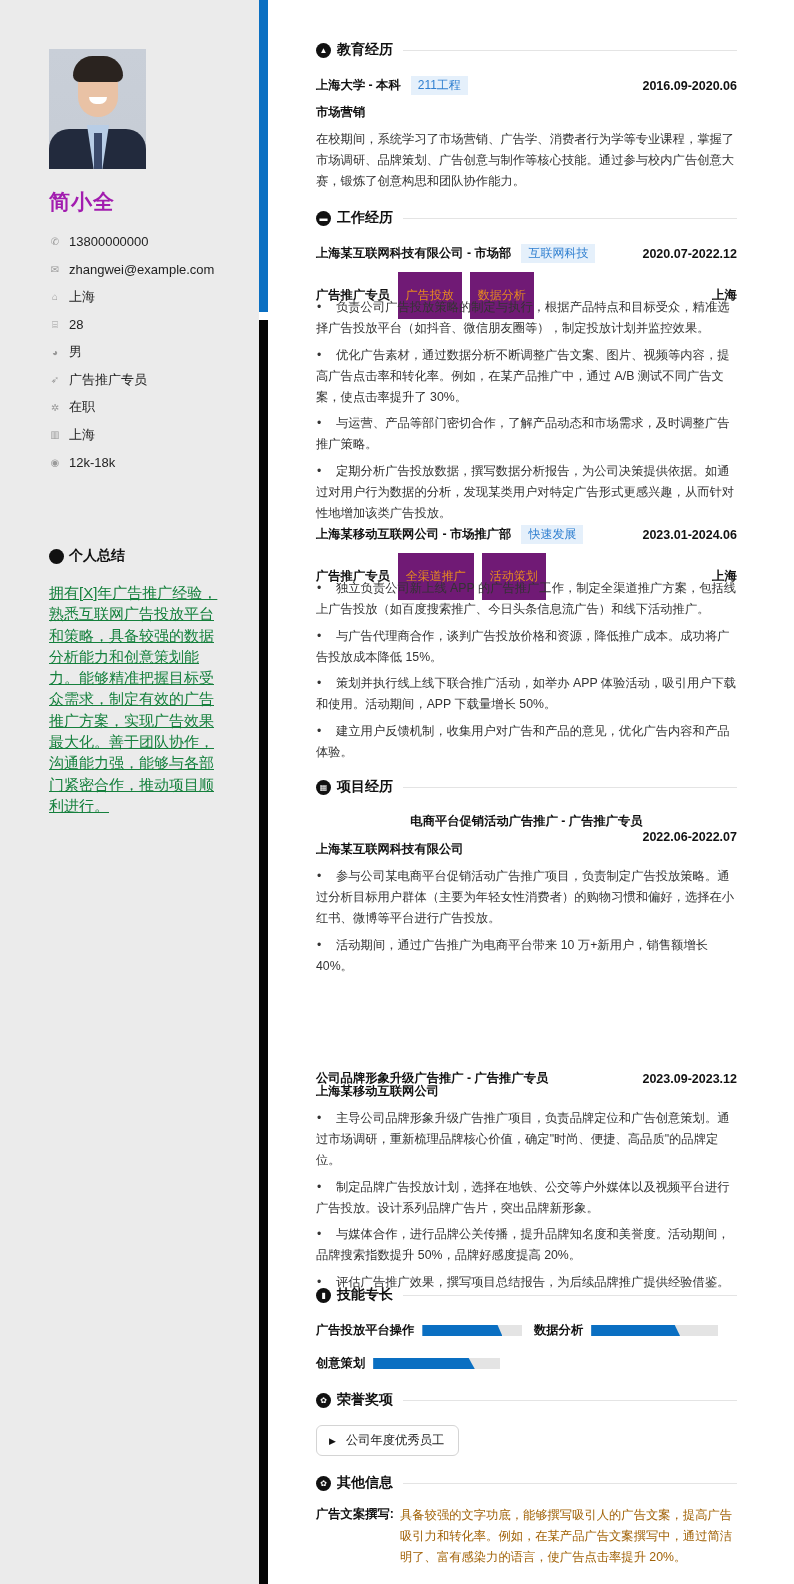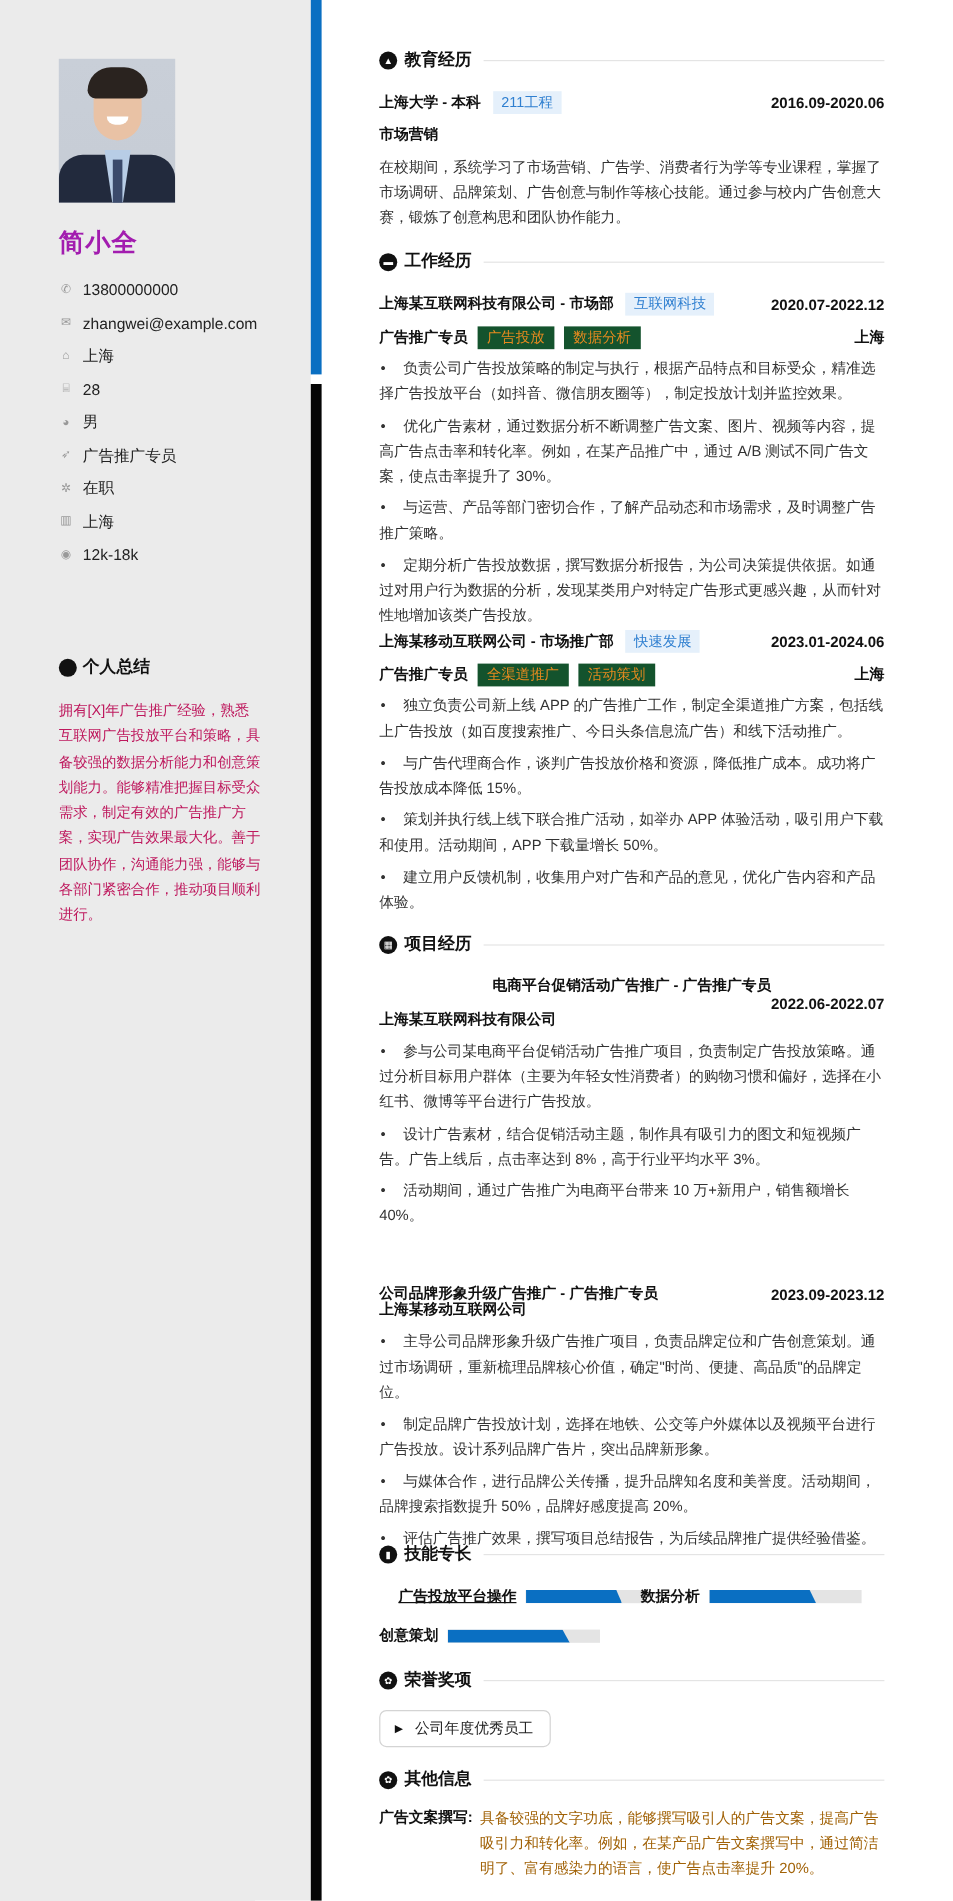--- a/index.html
+++ b/index.html
@@ -18,29 +18,29 @@
   .photo .shirt { position: absolute; left: 38px; top: 76px; width: 22px; height: 44px; background: #b8cde6; clip-path: polygon(0 0,100% 0,70% 100%,30% 100%); }
   .photo .tie { position: absolute; left: 45px; top: 84px; width: 8px; height: 36px; background: #3b4a6b; }
 
   .name { position: absolute; left: 49px; top: 188px; font-size: 21px; font-weight: bold; color: #a21caf; letter-spacing: 1px; }
   .info-list { position: absolute; left: 49px; top: 228px; }
   .info-item { height: 27.6px; display: flex; align-items: center; font-size: 13px; color: #222; }
   .info-item .ico { width: 12px; height: 12px; margin-right: 8px; color: #999; display: inline-flex; align-items: center; justify-content: center; font-size: 10px; }
 
   .summary-title { position: absolute; left: 49px; top: 547px; display: flex; align-items: center; font-size: 14px; font-weight: bold; color: #111; }
   .summary-title .circ { width: 15px; height: 15px; border-radius: 50%; background: #111; margin-right: 5px; position: relative; }
-  .summary-text { position: absolute; left: 49px; top: 582px; width: 170px; font-size: 12px; line-height: 21.3px; color: #be185d; }
+  .summary-text { position: absolute; left: 49px; top: 582px; width: 170px; font-size: 15px; line-height: 21.3px; color: #15803d; text-decoration: underline; }
   .sec-title { position: absolute; left: 316px; display: flex; align-items: center; width: 421px; font-size: 14px; font-weight: bold; color: #111; }
   .sec-title .circ { width: 15px; height: 15px; border-radius: 50%; background: #111; margin-right: 6px; flex-shrink: 0; display: inline-flex; align-items: center; justify-content: center; color: #fff; font-size: 8px; }
   .sec-title .line { flex: 1; height: 1px; background: #e4e4e4; margin-left: 10px; }
 
   .row { position: absolute; left: 316px; width: 421px; display: flex; align-items: center; font-size: 12.3px; font-weight: bold; color: #111; }
   .row .right { margin-left: auto; font-size: 12.5px; }
   .tag-blue { background: #e5f0fb; color: #2f7fd0; font-weight: normal; padding: 1px 7px; margin-left: 10px; font-size: 12px; }
-  .tag-orange { background: #14532d; color: #e68a1f; font-weight: normal; padding: 1px 8px; margin-left: 8px; font-size: 12px; }
+  .tag-orange { background: #701a75; color: #e68a1f; font-weight: normal; padding: 15px 8px; margin-left: 8px; font-size: 12px; }
 
   .para { position: absolute; left: 316px; width: 421px; font-size: 12.3px; line-height: 21px; color: #333; }
   .bullets { position: absolute; left: 316px; width: 421px; font-size: 12.3px; line-height: 21px; color: #333; }
   .bullets li { list-style: none; margin-bottom: 5.5px; }
   .bullets li .dot { display: inline-block; width: 20px; padding-left: 1px; }
 
   .skill { position: absolute; display: flex; align-items: center; font-size: 12.3px; font-weight: bold; color: #111; }
   .skill .track { height: 11px; background: #e4e4e4; margin-left: 8px; position: relative; }
   .skill .fill { position: absolute; left: 0; top: 0; height: 11px; background: #0a6fc2; clip-path: polygon(0 0, 94% 0, 100% 100%, 0 100%); }
 
@@ -178,21 +178,20 @@
 
 <div class="row" style="top:813px;flex-direction:column;">
   <span>电商平台促销活动广告推广 - 广告推广专员</span>
   <span class="right">2022.06-2022.07</span>
 </div>
 <div class="row" style="top:841px;">
   <span>上海某互联网科技有限公司</span>
 </div>
 <ul class="bullets" style="top:866px;">
   <li><span class="dot">•</span><span>参与公司某电商平台促销活动广告推广项目，负责制定广告投放策略。通过分析目标用户群体（主要为年轻女性消费者）的购物习惯和偏好，选择在小红书、微博等平台进行广告投放。</span></li>
-  <li><span class="dot">•</span><span>设计广告素材，结合促销活动主题，制作具有吸引力的图文和短视频广告。广告上线后，点击率达到 8%，高于行业平均水平 3%。</span></li>
   <li><span class="dot">•</span><span>活动期间，通过广告推广为电商平台带来 10 万+新用户，销售额增长 40%。</span></li>
 </ul>
 
 <div class="row" style="top:1055px;margin-top:15px;">
   <span>公司品牌形象升级广告推广 - 广告推广专员</span>
   <span class="right">2023.09-2023.12</span>
 </div>
 <div class="row" style="top:1083px;">
   <span>上海某移动互联网公司</span>
 </div>
@@ -201,21 +200,21 @@
   <li><span class="dot">•</span><span>制定品牌广告投放计划，选择在地铁、公交等户外媒体以及视频平台进行广告投放。设计系列品牌广告片，突出品牌新形象。</span></li>
   <li><span class="dot">•</span><span>与媒体合作，进行品牌公关传播，提升品牌知名度和美誉度。活动期间，品牌搜索指数提升 50%，品牌好感度提高 20%。</span></li>
   <li><span class="dot">•</span><span>评估广告推广效果，撰写项目总结报告，为后续品牌推广提供经验借鉴。</span></li>
 </ul>
 
 <div class="sec-title" style="top:1286px;">
   <span class="circ">▮</span>
   <span>技能专长</span>
   <span class="line"></span>
 </div>
-<div class="skill" style="left:332px; top:1322px;text-decoration:underline;">
+<div class="skill" style="left:316px; top:1322px;">
   <span>广告投放平台操作</span>
   <div class="track" style="width:100px;">
       <div class="fill" style="width:80%;"></div>
     </div>
 </div>
 <div class="skill" style="left:534px; top:1322px;">
   <span>数据分析</span>
   <div class="track" style="width:127px;">
       <div class="fill" style="width:70%;"></div>
     </div>

